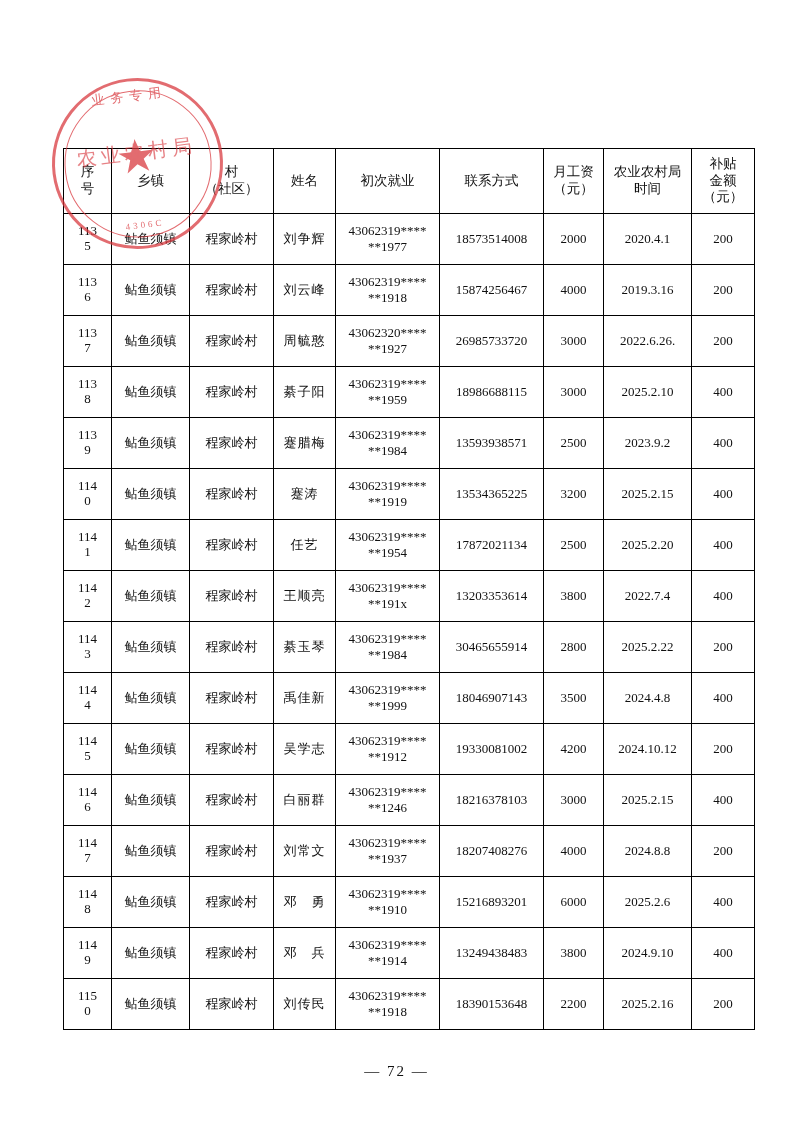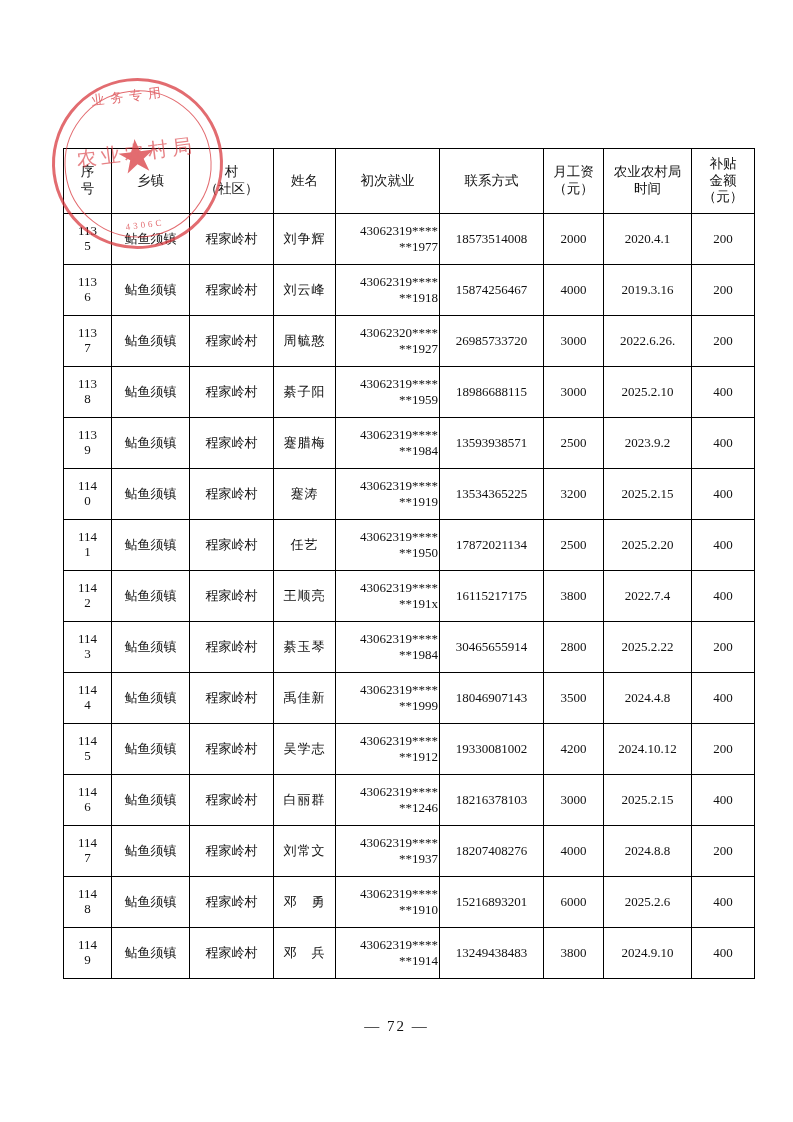--- a/index.html
+++ b/index.html
@@ -128,37 +128,37 @@
   col.c-wage   { width: 60px; }
   col.c-date   { width: 88px; }
   col.c-sub    { width: 63px; }
 
   .hdr-two-line span { display: block; }
 
   .id-cell {
     font-size: 12px;
     letter-spacing: 0px;
   }
-  .id-cell span { display: block; text-align: right; }
+  .id-cell span { display: block; }
 
   .seq-cell {
     font-size: 13px;
   }
   .seq-cell span { display: block; line-height: 1.15; }
 
   .name-cell { letter-spacing: 1px; }
 
   .phone-cell, .wage-cell, .sub-cell, .date-cell {
     font-family: "Liberation Serif", serif;
   }
 
   .page-number {
     position: absolute;
     left: 0;
-    top: 1018px;
+    top: 1063px;
     width: 793px;
     text-align: center;
     font-size: 15px;
     letter-spacing: 2px;
   }
 </style>
 </head>
 <body>
 
 <div class="page">
@@ -318,40 +318,40 @@
         <tr>
           <td class="seq-cell">
             <span>114</span>
             <span>1</span>
           </td>
           <td>鲇鱼须镇</td>
           <td>程家岭村</td>
           <td class="name-cell">任艺</td>
           <td class="id-cell">
             <span>43062319****</span>
-            <span>**1950</span>
+            <span>**1954</span>
           </td>
           <td class="phone-cell">17872021134</td>
           <td class="wage-cell">2500</td>
           <td class="date-cell">2025.2.20</td>
           <td class="sub-cell">400</td>
         </tr>
         <tr>
           <td class="seq-cell">
             <span>114</span>
             <span>2</span>
           </td>
           <td>鲇鱼须镇</td>
           <td>程家岭村</td>
           <td class="name-cell">王顺亮</td>
           <td class="id-cell">
             <span>43062319****</span>
             <span>**191x</span>
           </td>
-          <td class="phone-cell">16115217175</td>
+          <td class="phone-cell">13203353614</td>
           <td class="wage-cell">3800</td>
           <td class="date-cell">2022.7.4</td>
           <td class="sub-cell">400</td>
         </tr>
         <tr>
           <td class="seq-cell">
             <span>114</span>
             <span>3</span>
           </td>
           <td>鲇鱼须镇</td>
@@ -461,18 +461,35 @@
           <td class="name-cell">邓　兵</td>
           <td class="id-cell">
             <span>43062319****</span>
             <span>**1914</span>
           </td>
           <td class="phone-cell">13249438483</td>
           <td class="wage-cell">3800</td>
           <td class="date-cell">2024.9.10</td>
           <td class="sub-cell">400</td>
         </tr>
+        <tr>
+          <td class="seq-cell">
+            <span>115</span>
+            <span>0</span>
+          </td>
+          <td>鲇鱼须镇</td>
+          <td>程家岭村</td>
+          <td class="name-cell">刘传民</td>
+          <td class="id-cell">
+            <span>43062319****</span>
+            <span>**1918</span>
+          </td>
+          <td class="phone-cell">18390153648</td>
+          <td class="wage-cell">2200</td>
+          <td class="date-cell">2025.2.16</td>
+          <td class="sub-cell">200</td>
+        </tr>
       </tbody>
   </table>
 
   <div class="page-number">— 72 —</div>
 
 </div>
 
 </body></html>

